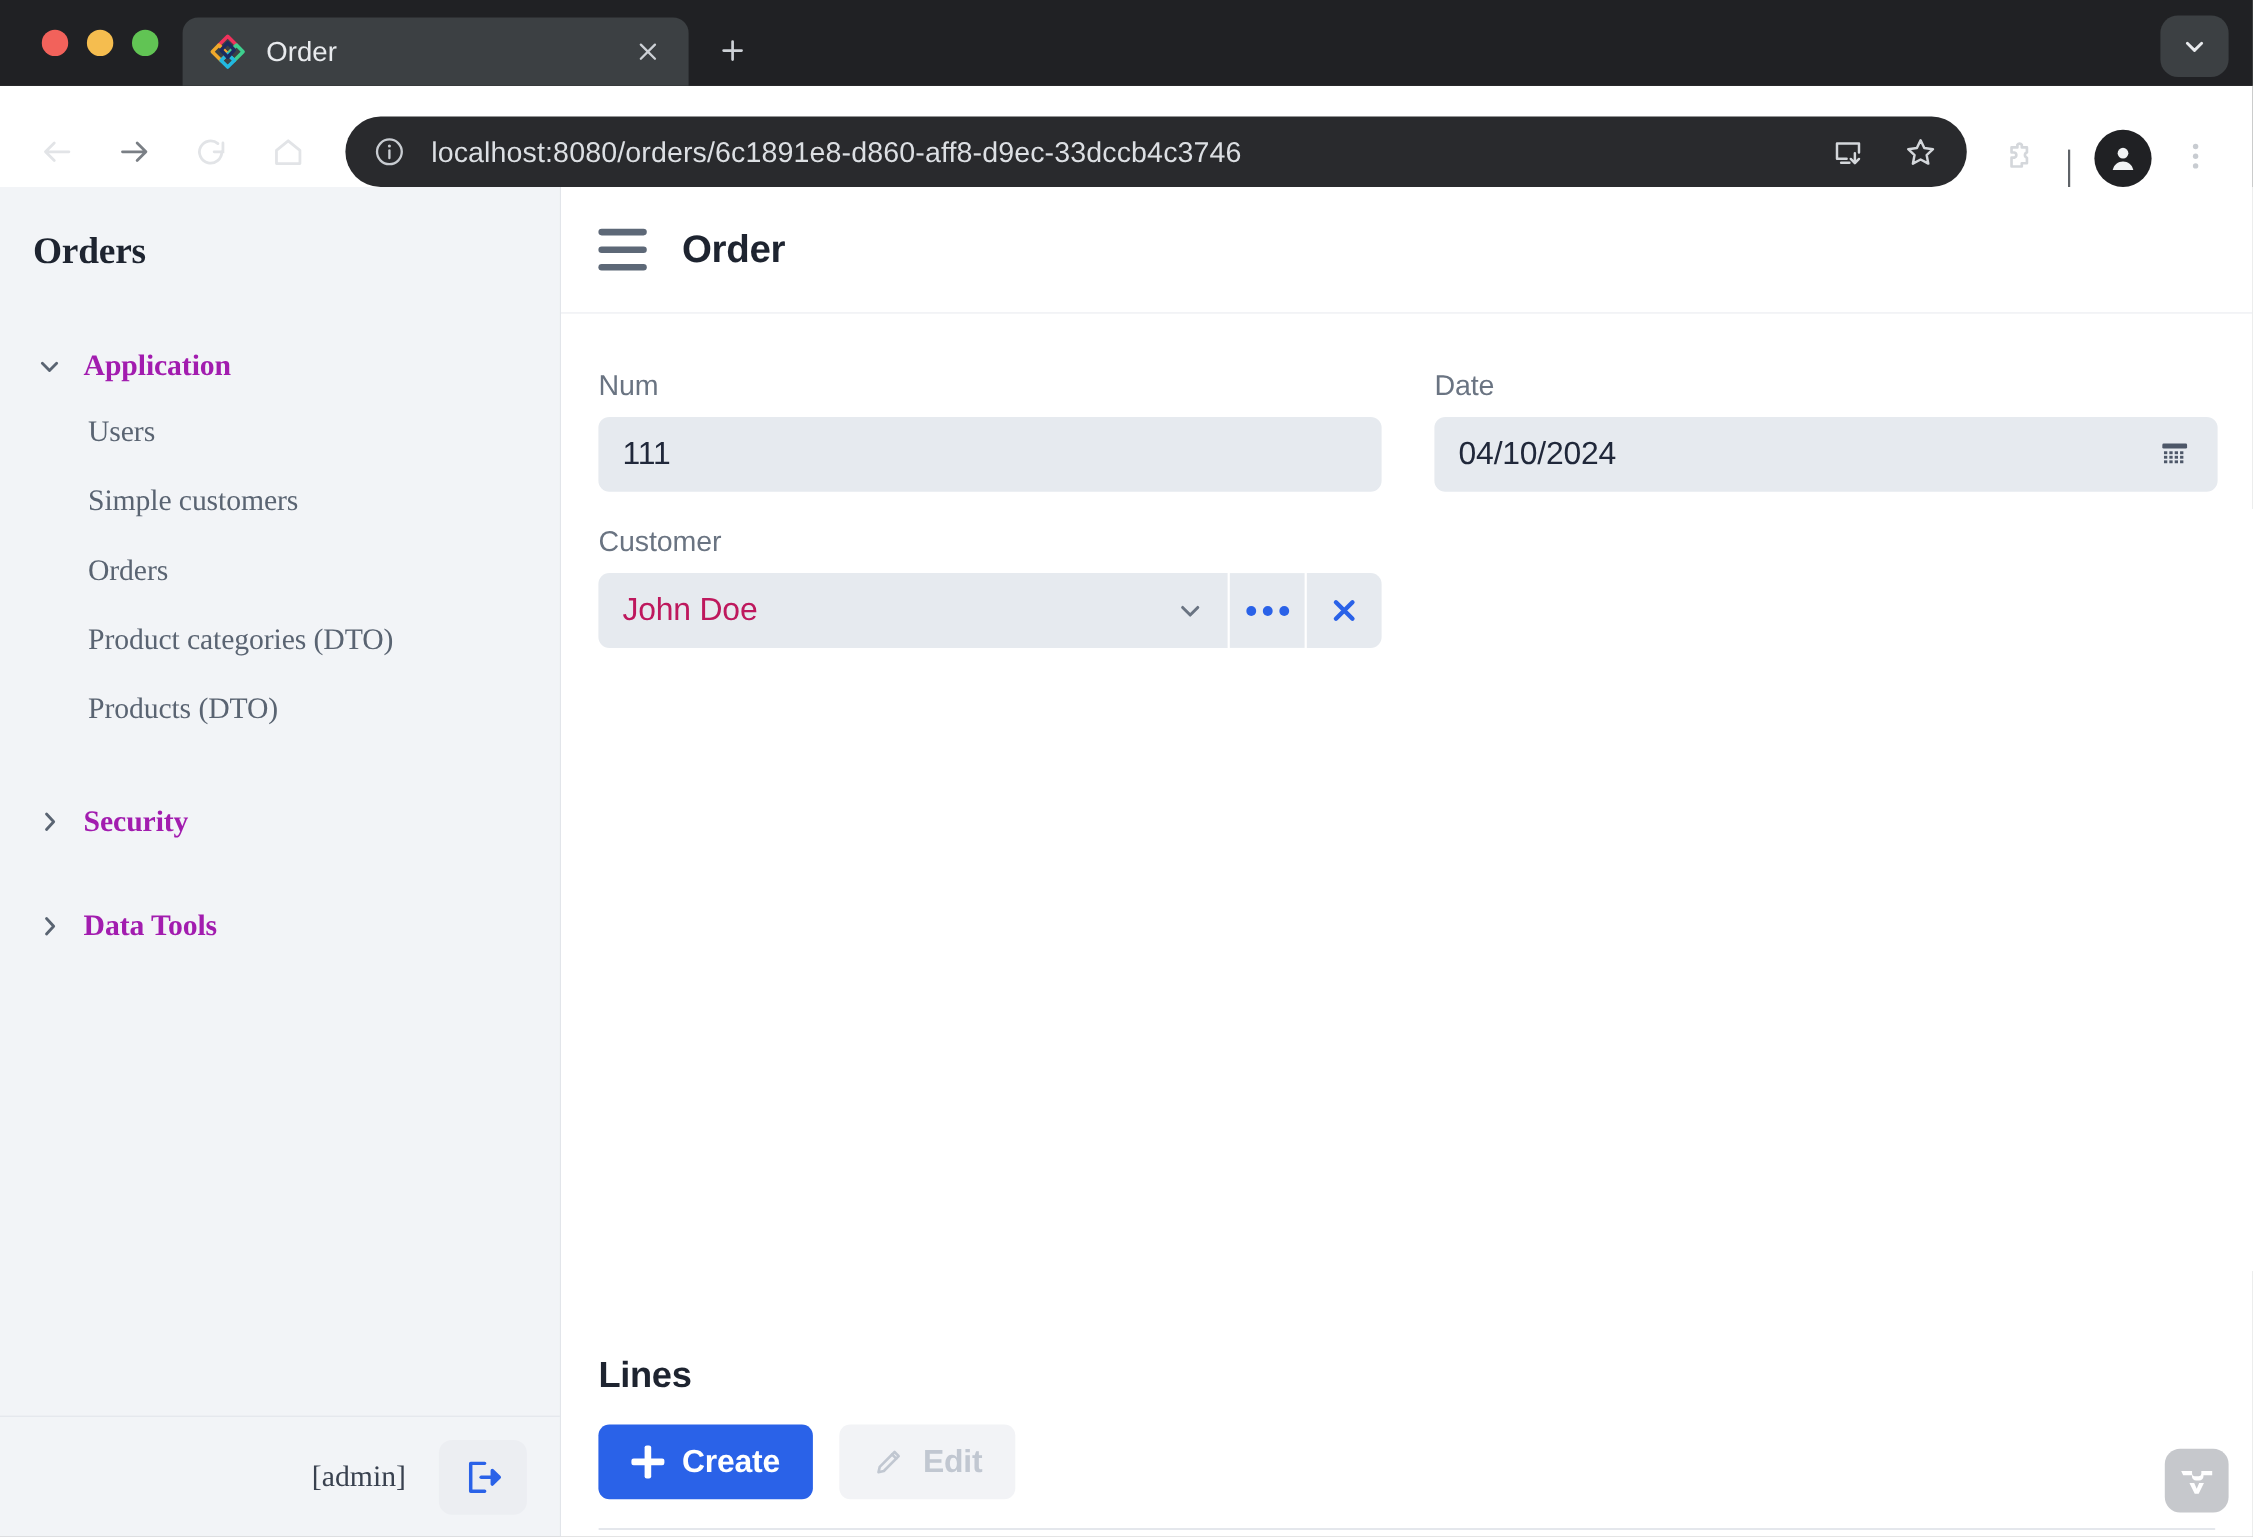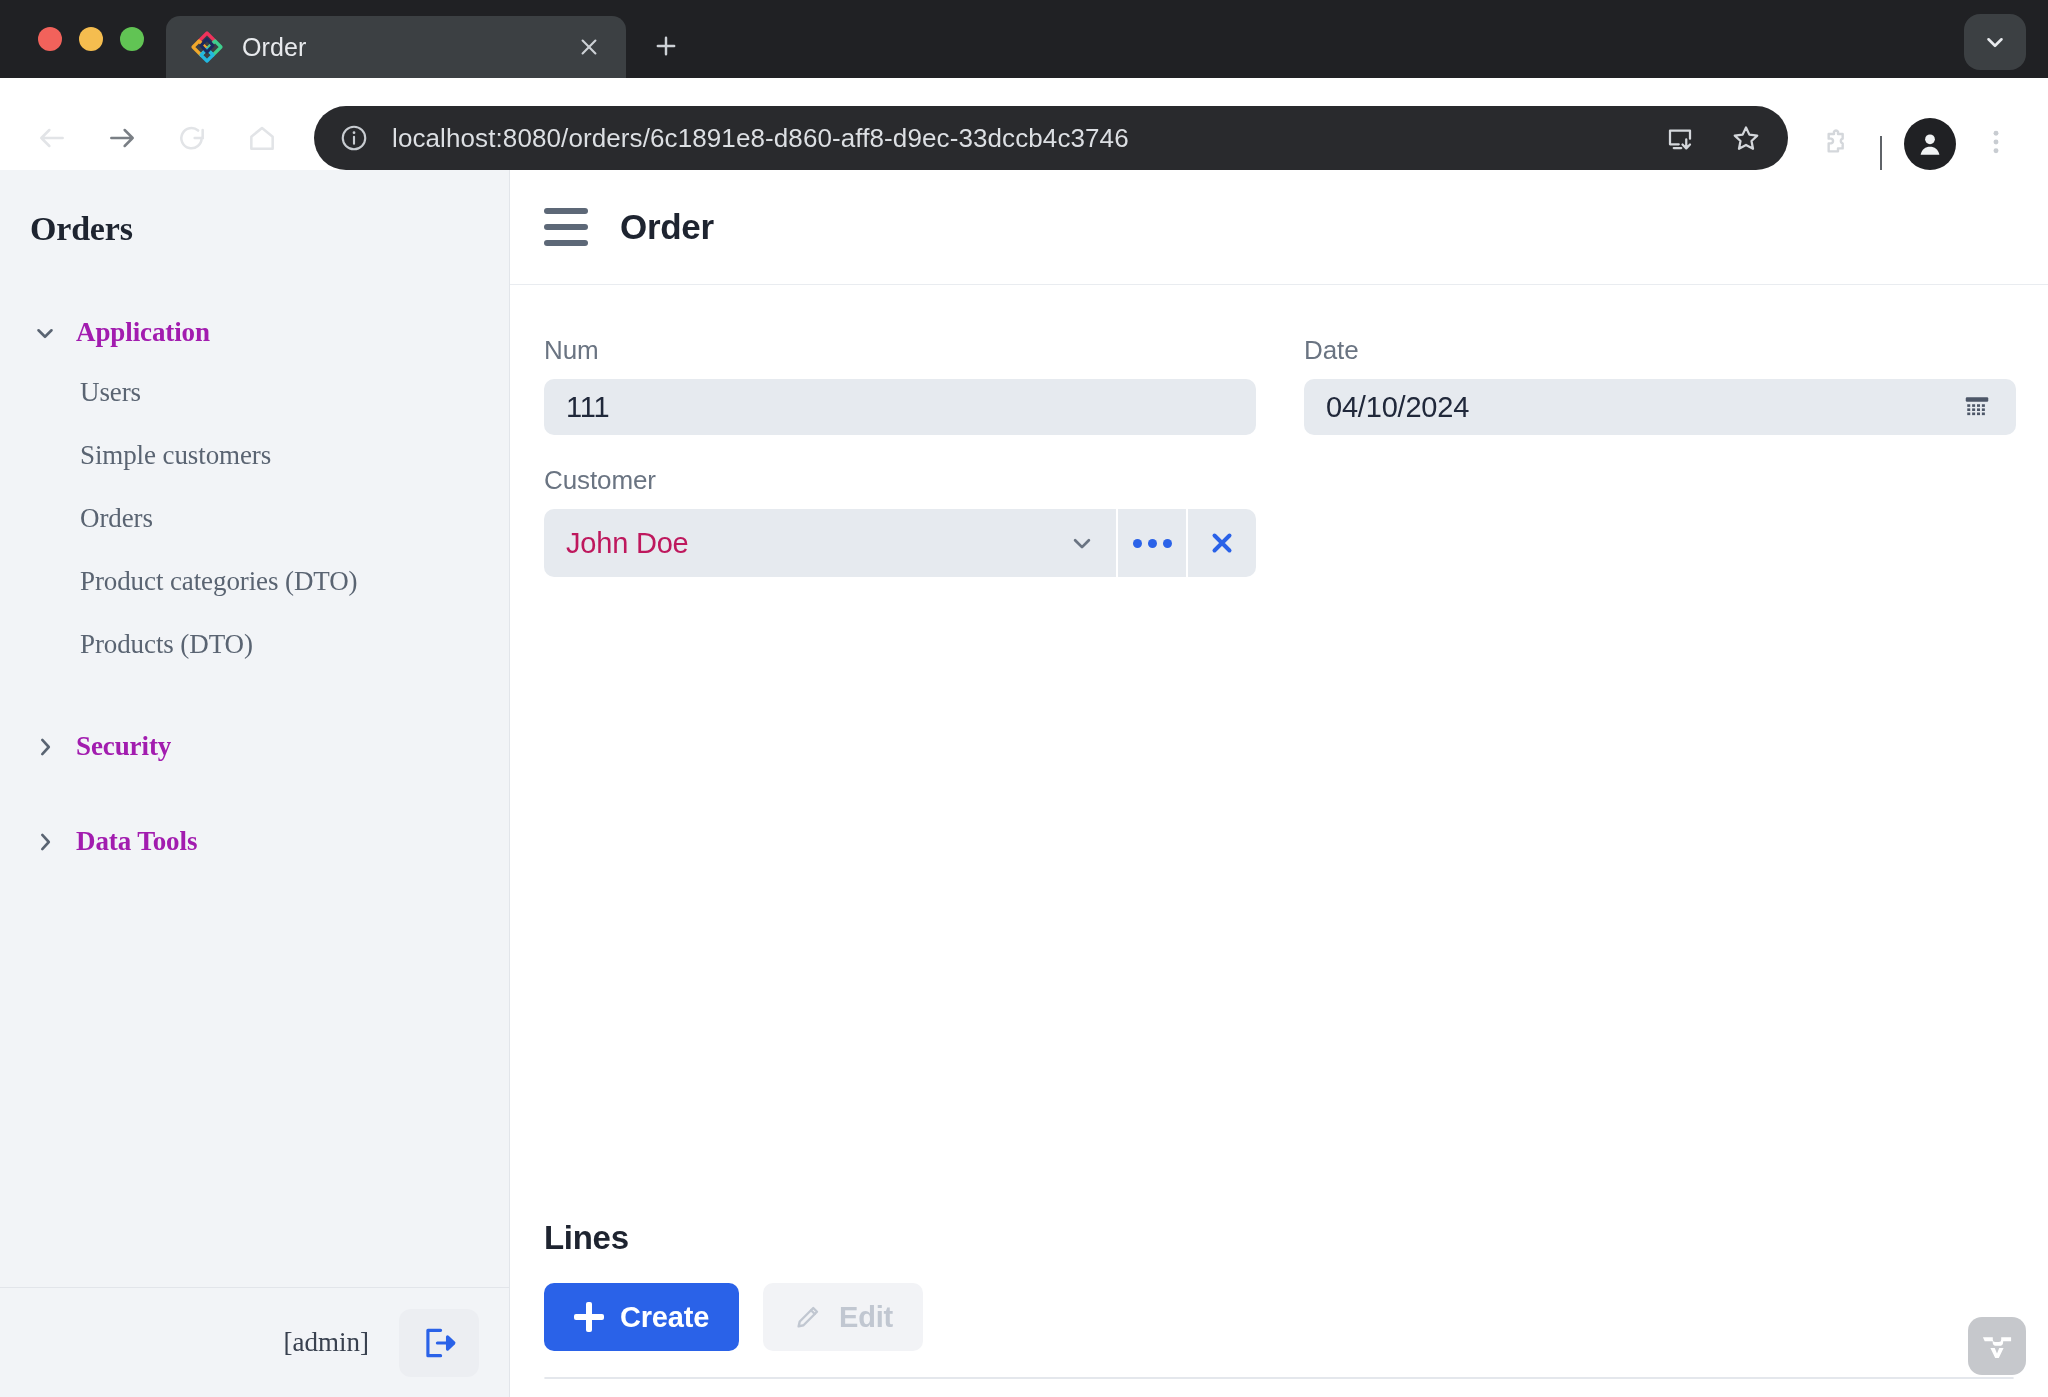--- a/index.html
+++ b/index.html
@@ -104,21 +104,21 @@
   .burger { width: 44px; height: 38px; display: flex; flex-direction: column; justify-content: space-between; }
   .burger span { display: block; height: 6px; border-radius: 3px; background: #5d6877; }
   .main-title { font-size: 35px; font-weight: 700; color: #1e2430; letter-spacing: -.3px; }
 
   .main-body { flex: 1; padding: 50px 34px 0 34px; overflow: hidden; display: flex; flex-direction: column; min-height: 0; }
 
   .form-row { display: flex; gap: 48px; }
   .field { display: flex; flex-direction: column; width: 712px; flex: 0 0 712px; }
   .field-label { font-size: 26px; color: #6a7482; margin-bottom: 13px; letter-spacing: -.1px; }
   .field-input {
-    height: 56px; background: #e6eaef; border-radius: 10px; display: flex;
+    height: 68px; background: #e6eaef; border-radius: 10px; display: flex;
     align-items: center; padding: 0 22px; font-size: 29px; color: #20283a; letter-spacing: -.2px;
   }
   .field-input .val { flex: 1; white-space: nowrap; overflow: hidden; }
   .cal-icon { width: 34px; height: 34px; flex: 0 0 34px; display: flex; align-items: center; justify-content: center; }
   .cal-icon svg { width: 30px; height: 30px; }
 
   .field-cust { margin-top: 30px; }
   .picker { display: flex; height: 68px; align-items: stretch; width: 712px; }
   .picker-main {
     flex: 1; background: #e6eaef; border-radius: 10px 0 0 10px; display: flex;

